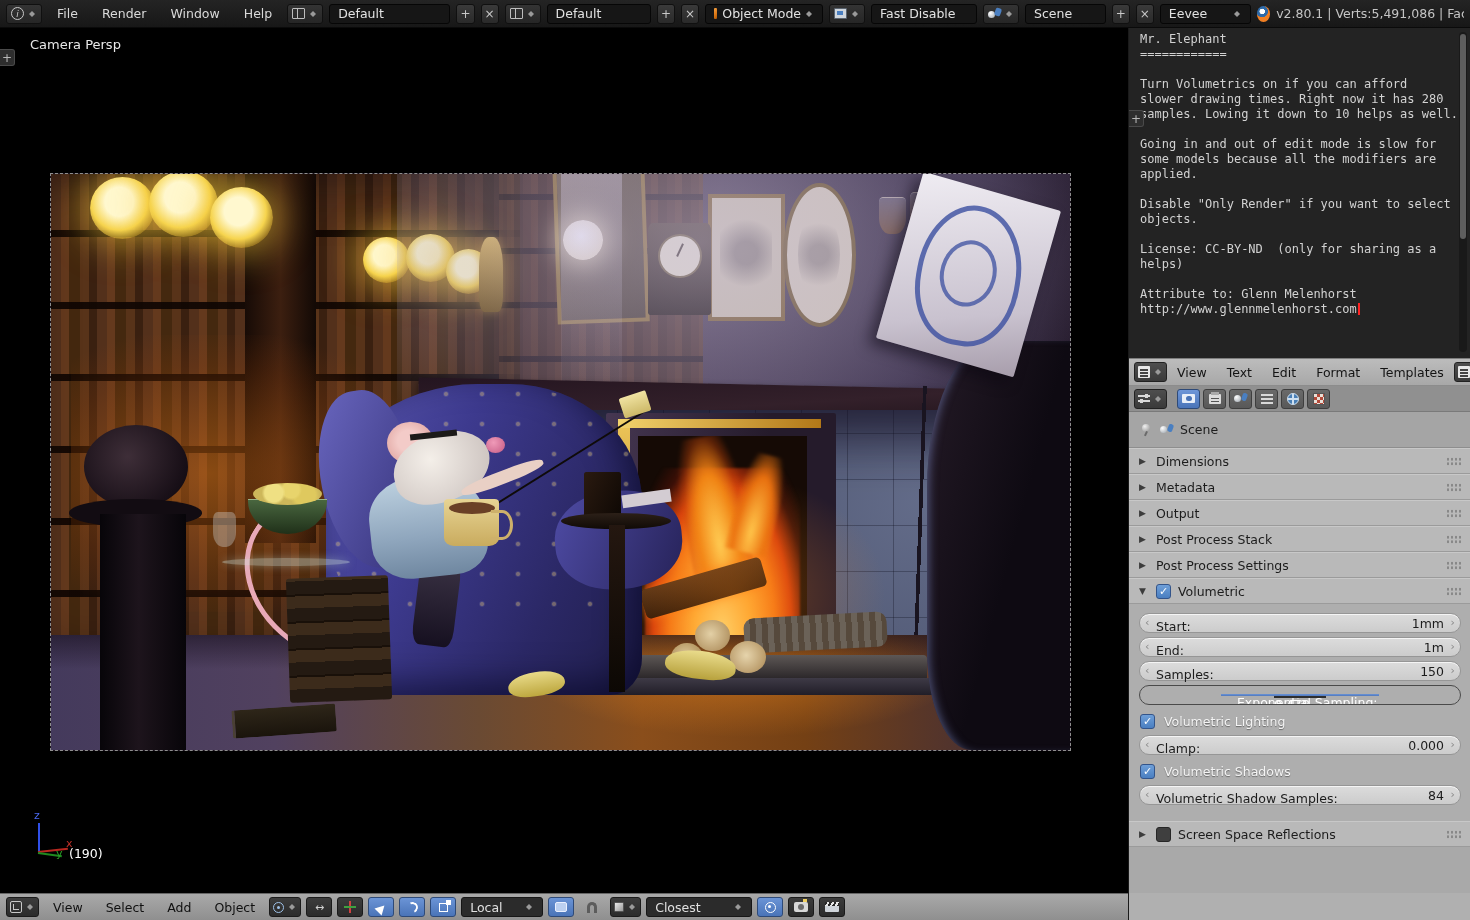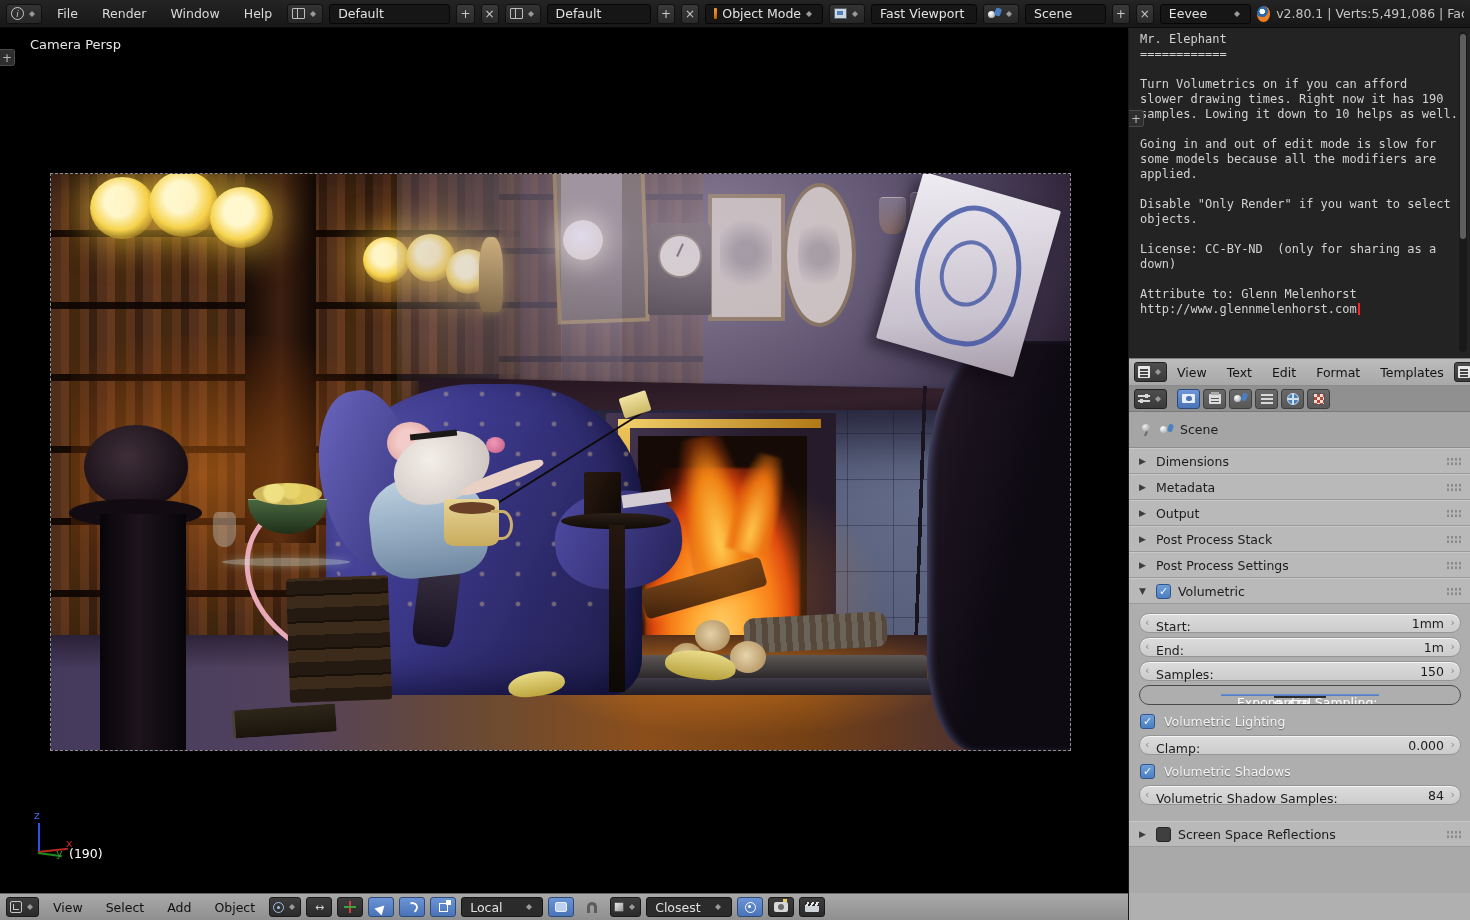--- a/index.html
+++ b/index.html
@@ -374,21 +374,21 @@
     <div class="dk-field" style="width:118px;">
       <span class="icon-cube"></span>
       <span>Object Mode</span>
       <span class="spacer"></span>
       <span class="spin"></span>
     </div>
     <div class="dk-btn">
       <span class="icon-photos"></span>
       <span class="spin"></span>
     </div>
-    <div class="dk-field" style="width:122px;">Fast Viewport</div>
+    <div class="dk-field" style="width:122px;">Fast Disable</div>
     <div class="dk-btn">
       <span class="icon-scene"></span>
       <span class="spin"></span>
     </div>
     <div class="dk-field" style="width:92px;">Scene</div>
     <div class="sq-btn">+</div>
     <div class="sq-btn">×</div>
     <div class="dk-field" style="width:104px;">
       <span>Eevee</span>
       <span class="spacer"></span>
@@ -530,21 +530,21 @@
     <div class="bb-btn blue">
       <span class="icon-screen"></span>
     </div>
     <div class="bb-btn" style="background:none;border-color:transparent;">
       <span class="icon-magnet"></span>
     </div>
     <div class="bb-btn">
       <span class="icon-cube-gray"></span>
       <span class="spin"></span>
     </div>
-    <div class="bb-field" style="width:86px;">
+    <div class="bb-field" style="width:106px;">
       <span>Closest</span>
       <span class="spacer"></span>
       <span class="spin"></span>
     </div>
     <div class="bb-btn blue">
       <span class="icon-prop"></span>
     </div>
     <div class="bb-btn">
       <span class="icon-cam"></span>
     </div>
@@ -554,32 +554,32 @@
   </footer>
 
   <div class="rightcol">
 
     <div class="text-editor">
       <div class="tlines">
           <div class="tl">Mr. Elephant</div>
           <div class="tl">============</div>
           <div class="tl"></div>
           <div class="tl">Turn Volumetrics on if you can afford</div>
-          <div class="tl">slower drawing times. Right now it has 190</div>
+          <div class="tl">slower drawing times. Right now it has 280</div>
           <div class="tl">samples. Lowing it down to 10 helps as well.</div>
           <div class="tl"></div>
           <div class="tl">Going in and out of edit mode is slow for</div>
           <div class="tl">some models because all the modifiers are</div>
           <div class="tl">applied.</div>
           <div class="tl"></div>
           <div class="tl">Disable "Only Render" if you want to select</div>
           <div class="tl">objects.</div>
           <div class="tl"></div>
           <div class="tl">License: CC-BY-ND  (only for sharing as a</div>
-          <div class="tl">down)</div>
+          <div class="tl">helps)</div>
           <div class="tl"></div>
           <div class="tl">Attribute to: Glenn Melenhorst</div>
           <div class="tl">http://www.glennmelenhorst.com<span class="tcursor"></span></div>
         </div>
       <div class="tscroll">
         <div class="tthumb"></div>
       </div>
       <div class="te-plus">+</div>
     </div>
 

